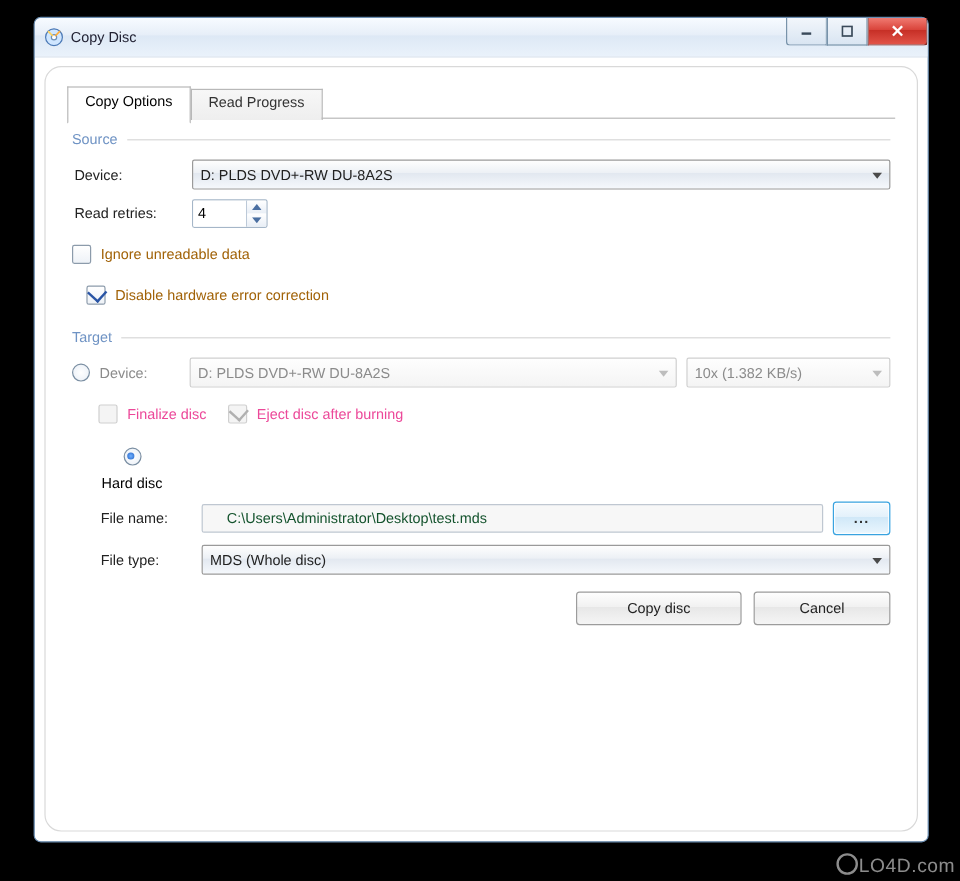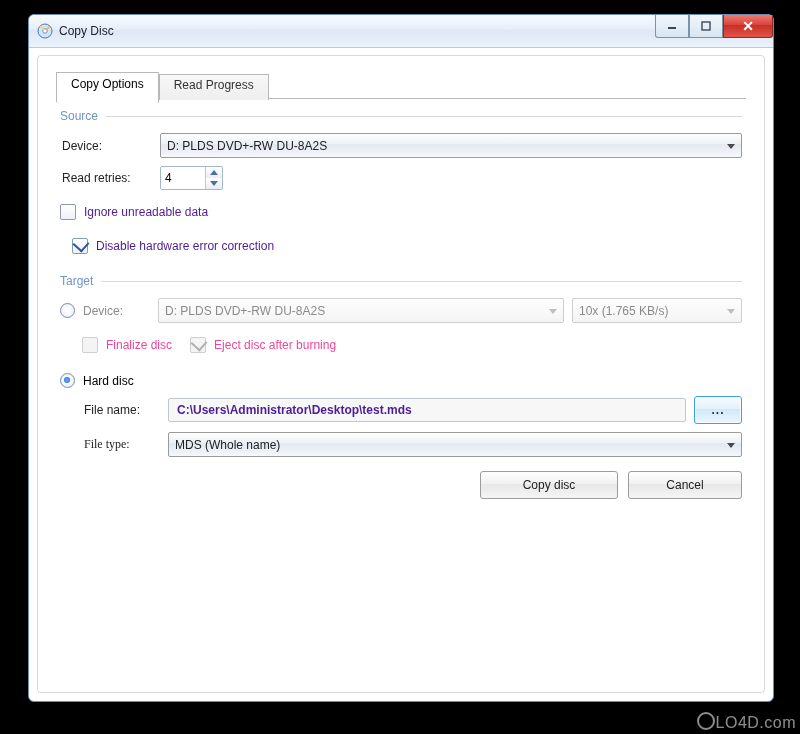--- a/index.html
+++ b/index.html
@@ -7,21 +7,21 @@
 .window{position:absolute;left:28px;top:14px;width:744px;height:686px;background:#fff;border:1px solid #6a8db1;border-radius:6px;box-shadow:0 4px 30px rgba(0,0,0,.55);}
 .titlebar{height:32px;background:linear-gradient(#f7fbff,#e6eef8 45%,#dde8f5 46%,#eaf2fb);border-bottom:1px solid #b8c9dc;border-radius:6px 6px 0 0;display:flex;align-items:center;padding:0 0 0 8px;position:relative;}
 .titlebar .icon{width:16px;height:16px;margin-right:6px;}
 .titlebar .title{color:#223;}
 .winbtns{position:absolute;right:0;top:0;display:flex;height:22px;}
 .winbtn{width:32px;height:22px;border:1px solid #7893aa;border-top:none;background:linear-gradient(#f2f6fb,#d9e5f2);display:flex;align-items:center;justify-content:center;font-family:Arial,sans-serif;font-size:11px;color:#3a4a5a;}
 .winbtn.min{border-radius:0 0 0 3px;}
 .winbtn.max{}
 .winbtn.close{width:48px;border-radius:0 0 3px 0;background:linear-gradient(#f07a71,#d9433a 45%,#c62f26 46%,#e25348);color:#fff;border-color:#8a2c25;}
 .winbtn.close .x{font-size:14px;font-weight:bold;line-height:1;}
-.client{position:absolute;left:8px;top:40px;right:8px;bottom:8px;background:#fff;border:1px solid #d9d9d9;border-radius:4px;}
+.client{position:absolute;left:8px;top:40px;right:8px;bottom:8px;background:#fff;border:1px solid #d9d9d9;border-radius:14px;}
 .content{padding:16px 18px 14px 18px;}
 
 .tabstrip{display:flex;gap:0;height:26px;border-bottom:1px solid #b8b8b8;margin-bottom:10px;}
 .tab{padding:4px 14px 0 14px;height:24px;border:1px solid #b8b8b8;border-bottom:none;background:linear-gradient(#fff,#f7f7f7);position:relative;font-size:12px;}
 .tab.active{background:#fff;border-bottom:1px solid #fff;margin-bottom:-1px;height:25px;}
 .tab.inactive{background:linear-gradient(#f7f7f7,#eee);margin-top:2px;height:22px;padding-top:3px;color:#333;}
 
 .section{margin:8px 4px 14px 4px;}
 .section-head{display:flex;align-items:center;gap:8px;margin-bottom:10px;}
 .section-title{color:#6f93c4;font-size:12px;white-space:nowrap;}
@@ -33,32 +33,32 @@
 .combo.disabled{color:#8b8b8b;border-color:#cfcfcf;background:linear-gradient(#fefefe,#f4f4f4);}
 .combo .caret{position:absolute;right:6px;top:50%;width:0;height:0;border-left:4px solid transparent;border-right:4px solid transparent;border-top:5px solid #4a4a4a;margin-top:-2px;}
 .combo.disabled .caret{border-top-color:#bdbdbd;}
 
 .spinner{display:inline-flex;border:1px solid #a5b6c8;border-radius:2px;height:22px;overflow:hidden;background:#fff;}
 .spinner input{width:36px;border:none;outline:none;padding:0 4px;font:inherit;background:#fff;}
 .spin-btns{display:flex;flex-direction:column;width:16px;border-left:1px solid #bcc9d8;}
 .spin-btn{flex:1;background:linear-gradient(#fff,#e8eef6);display:flex;align-items:center;justify-content:center;}
 .spin-btn svg{display:block;}
 
-.check{display:inline-flex;align-items:center;gap:8px;margin:6px 0;color:#4c1d95;}
+.check{display:inline-flex;align-items:center;gap:8px;margin:6px 0;color:#a16207;}
 .check.disabled{color:#ec4899;}
 .checkbox{width:14px;height:14px;border:1px solid #8c9bab;border-radius:2px;background:linear-gradient(#fff,#eef2f7);position:relative;display:inline-block;}
 .checkbox.disabled{border-color:#cfcfcf;background:#f4f4f4;}
 .checkbox.checked::after{content:"";position:absolute;left:2px;top:-1px;width:10px;height:10px;border:solid #2a55a5;border-width:0 0 2.2px 2.2px;transform:rotate(-48deg);}
 .checkbox.disabled.checked::after{border-color:#b0b0b0;}
 
 .radio{width:13px;height:13px;border:1px solid #7a8ea2;border-radius:50%;background:radial-gradient(#fff,#e8eef6);position:relative;display:inline-block;}
 .radio.checked::after{content:"";position:absolute;left:2.5px;top:2.5px;width:6px;height:6px;border-radius:50%;background:radial-gradient(#6fb0ff,#2160c4);}
 .indented{margin-left:22px;}
 
-.textfield{flex:1;height:22px;border:1px solid #bfc7d1;background:#f7f7f7;border-radius:2px;padding:0 8px;display:flex;align-items:center;color:#4c1d95;font-weight:bold;}
+.textfield{flex:1;height:22px;border:1px solid #bfc7d1;background:#f7f7f7;border-radius:2px;padding:0 20px;display:flex;align-items:center;color:#14532d;}
 
 .browse{width:46px;height:26px;border:1px solid #39a3e0;border-radius:3px;background:linear-gradient(#f6fbff,#e3f1fb 45%,#d0e8f8 46%,#eaf6fe);display:flex;align-items:center;justify-content:center;font-weight:bold;letter-spacing:1px;color:#333;box-shadow:inset 0 0 0 1px rgba(255,255,255,.8);}
 
 .footer{display:flex;justify-content:flex-end;gap:10px;margin-top:12px;padding-right:4px;}
 .btn{height:26px;min-width:108px;border:1px solid #9c9c9c;border-radius:3px;background:linear-gradient(#fefefe,#f1f1f1 45%,#e7e7e7 46%,#f5f5f5);display:flex;align-items:center;justify-content:center;color:#222;padding:0 14px;}
 .btn.small{min-width:84px;}
 
 .muted{color:#8b8b8b;}
 .watermark{position:absolute;right:4px;bottom:2px;color:rgba(255,255,255,.55);font-family:Arial,sans-serif;font-size:16px;letter-spacing:.5px;}
 .watermark .o{display:inline-flex;width:14px;height:14px;border:2px solid rgba(255,255,255,.55);border-radius:50%;vertical-align:-2px;margin:0 1px;}
@@ -164,57 +164,57 @@
           <div class="row">
             <span style="display:inline-flex;align-items:center;gap:8px;width:90px;">
               <span class="radio"></span>
               <span class="muted">Device:</span>
             </span>
             <div class="combo disabled" style="flex:1;">
               <span>D: PLDS DVD+-RW DU-8A2S</span>
               <span class="caret"></span>
             </div>
             <div class="combo disabled" style="flex:0 0 140px;">
-              <span>10x (1.765 KB/s)</span>
+              <span>10x (1.382 KB/s)</span>
               <span class="caret"></span>
             </div>
           </div>
 
           <div class="row indented" style="gap:18px;margin-top:2px;">
             <label class="check disabled">
               <span class="checkbox disabled"></span>
               <span>Finalize disc</span>
             </label>
             <label class="check disabled">
               <span class="checkbox disabled checked"></span>
               <span>Eject disc after burning</span>
             </label>
           </div>
 
           <div class="row" style="margin-top:14px;">
-            <span style="display:inline-flex;align-items:center;gap:8px;width:100px;">
+            <span style="display:inline-flex;align-items:center;gap:8px;width:100px;flex-direction:column;">
               <span class="radio checked"></span>
               <span>Hard disc</span>
             </span>
           </div>
 
           <div class="row indented">
             <span class="label" style="width:76px;">File name:</span>
             <div class="textfield">
               <span>C:\Users\Administrator\Desktop\test.mds</span>
             </div>
             <div class="browse">
               <span>...</span>
             </div>
           </div>
 
           <div class="row indented">
-            <span class="label" style="width:76px;font-family:Liberation Serif, serif;">File type:</span>
+            <span class="label" style="width:76px;">File type:</span>
             <div class="combo">
-              <span>MDS (Whole name)</span>
+              <span>MDS (Whole disc)</span>
               <span class="caret"></span>
             </div>
           </div>
         </div>
 
         <div class="footer">
           <div class="btn">
             <span>Copy disc</span>
           </div>
           <div class="btn small">

